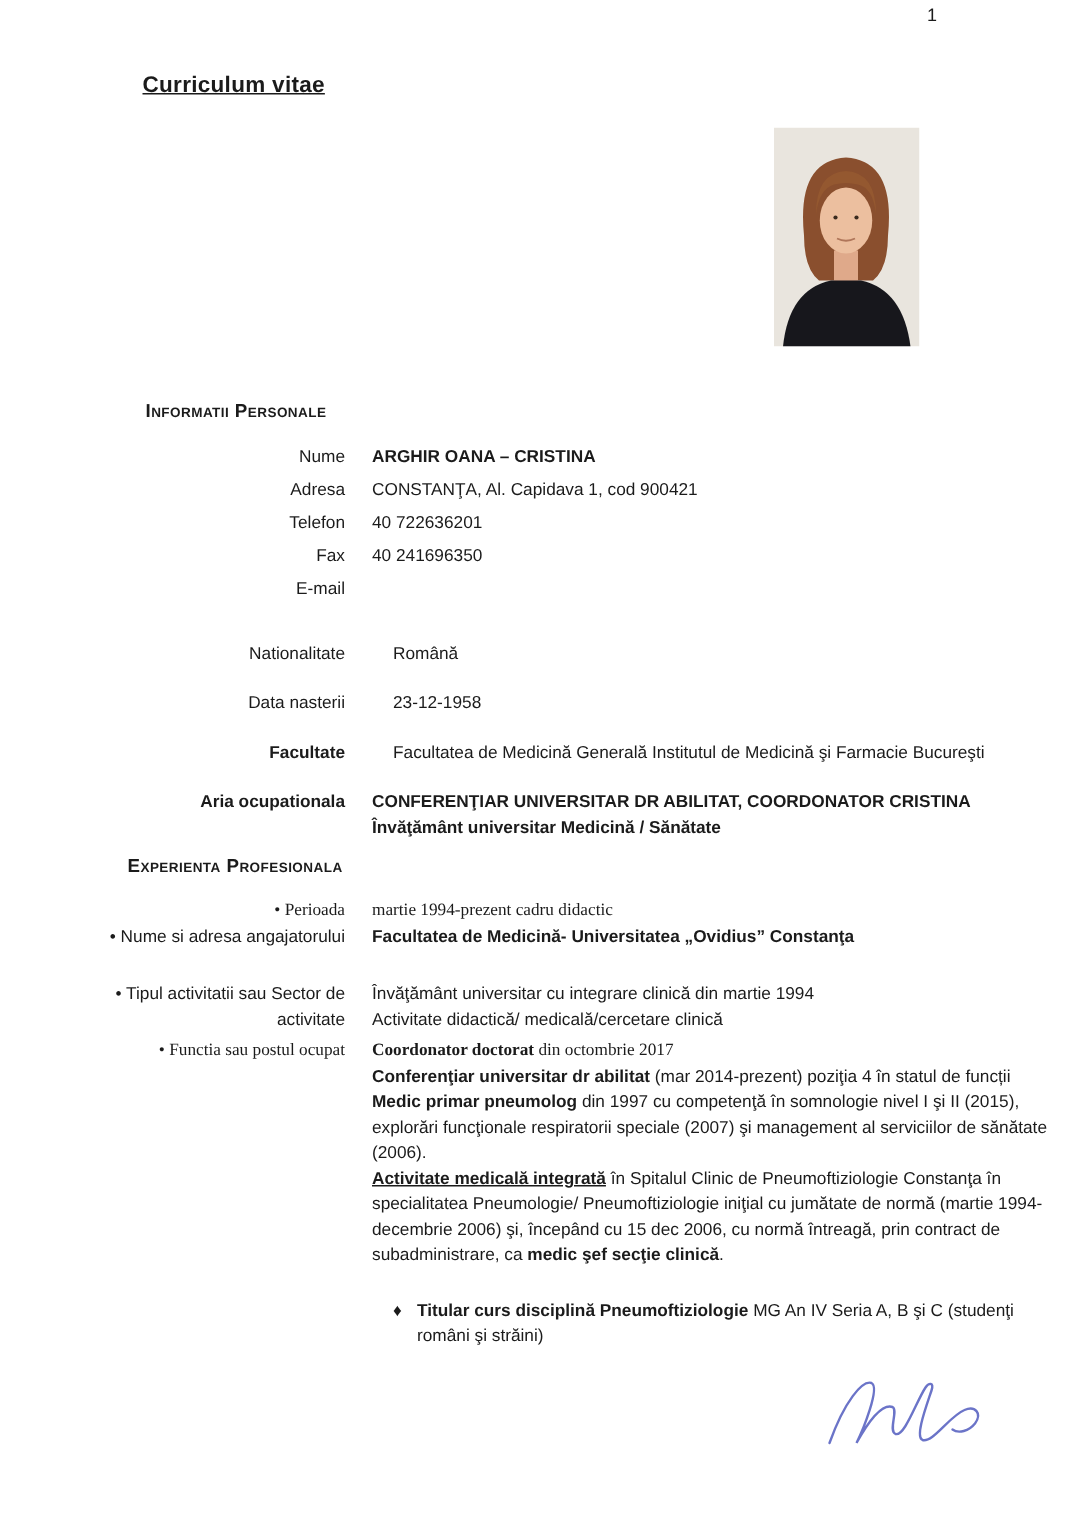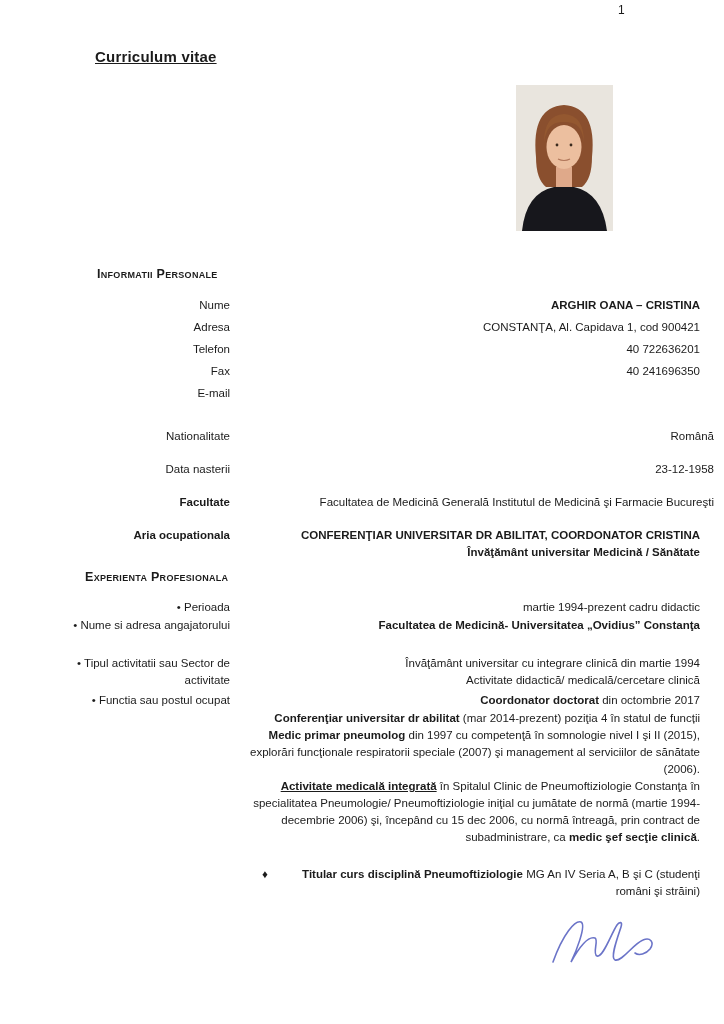--- a/index.html
+++ b/index.html
@@ -17,27 +17,27 @@
     font-size:15px;font-weight:bold;text-decoration:underline;letter-spacing:.2px;margin-top:28px;
   }
   .photo{position:absolute;top:85px;left:516px;width:97px;height:146px;}
   .photo svg{display:block;width:100%;height:100%;}
   .content{position:absolute;top:266px;left:40px;width:670px;font-size:11.5px;line-height:17px;}
   .section-heading{font-variant:small-caps;font-weight:bold;font-size:12.5px;letter-spacing:.3px;}
   .heading-personal{padding-left:57px;margin:0 0 14px 0;}
   .heading-exp{padding-left:45px;margin:8px 0 13px 0;}
   .row{display:grid;grid-template-columns:190px 452px;column-gap:18px;margin-bottom:5px;}
   .row .label{text-align:right;}
-  .row .value{text-align:right;}
+  .row .value{text-align:left;}
   .bold{font-weight:bold;}
   .bold-underline{font-weight:bold;text-decoration:underline;}
   .nowrap{white-space:nowrap;}
   .gap-after-email{margin-bottom:26px;}
   .gap-md{margin-bottom:16px;gap:32px;}
-  .mb1{margin-bottom:1px;}
+  .mb1{margin-bottom:1px;font-family:Liberation Serif, serif;}
   .mb3{margin-bottom:3px;}
   .mb0{margin-bottom:0;}
   .mb21{margin-bottom:21px;}
   .bullet-row{margin-top:20px;margin-bottom:0;}
   .bullet{position:relative;padding-left:30px;}
   .bullet .marker{position:absolute;left:14px;top:0;}
   .bullet .btxt{font-weight:bold;}
   a.email{color:#0000cc;text-decoration:underline;cursor:pointer;}
   .sig{position:absolute;top:912px;left:545px;width:125px;height:62px;}
   .sig svg{display:block;width:100%;height:100%;}

